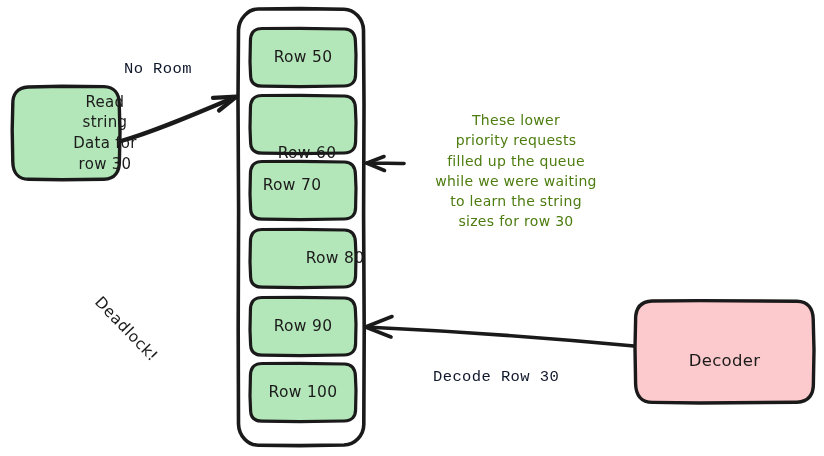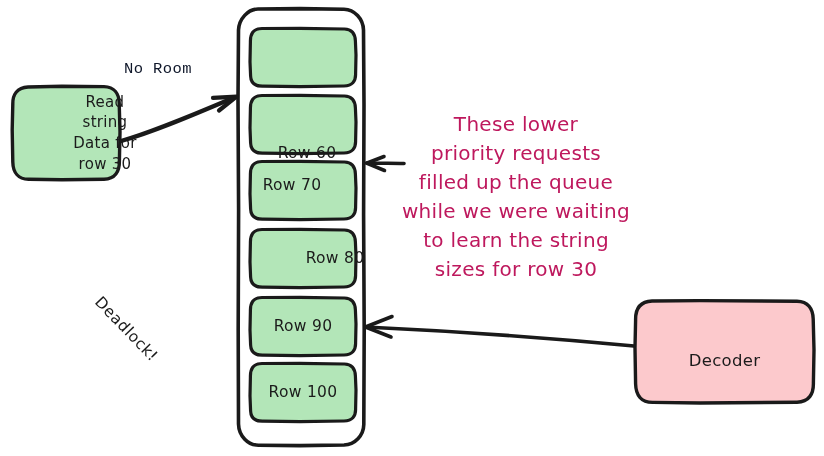--- a/index.html
+++ b/index.html
@@ -54,23 +54,23 @@
   }
   .decoder-label {
     font-size: 16.5px;
   }
   .edge-label {
     font-size: 15.5px;
   }
   .annot {
     position: absolute;
     text-align: center;
-    font-size: 20px;
+    font-size: 14px;
     line-height: 1.45;
-    color: #be185d;
+    color: #4d7c0f;
     white-space: pre-line;
     letter-spacing: 0.3px;
   }
   .deadlock {
     position: absolute;
     font-size: 15.5px;
     color: #1b1b1b;
     transform: rotate(46deg);
     transform-origin: left top;
     letter-spacing: 0.5px;
@@ -146,34 +146,36 @@
       <path d="M 366.5 163.2 L 384 156.5 M 366.5 163.2 L 384.5 170.5" fill="none" stroke="#1a1a1a" stroke-width="3.6" stroke-linecap="round"></path>
     </g>
 
     <g>
       <path d="M 634 346 C 560 339 450 331 370 327.3" fill="none" stroke="#1a1a1a" stroke-width="3.6" stroke-linecap="round"></path>
       <path d="M 365.5 327 L 392 316.5 M 365.5 327 L 391 337" fill="none" stroke="#1a1a1a" stroke-width="3.6" stroke-linecap="round"></path>
     </g>
 
   </svg>
 
+  <div class="node-label row-label" style="left:250px; top:28px; width:106px; height:58px;">Row 50</div>
   <div class="node-label row-label" style="left:250px; top:95px; width:114px; height:58px;margin-top:29px;">Row 60</div>
   <div class="node-label row-label" style="left:250px; top:156px; width:84px; height:58px;">Row 70</div>
   <div class="node-label row-label" style="left:250px; top:229px; width:106px; height:58px;padding-left:32px;">Row 80</div>
   <div class="node-label row-label" style="left:250px; top:297px; width:106px; height:58px;">Row 90</div>
   <div class="node-label row-label" style="left:250px; top:363px; width:106px; height:58px;">Row 100</div>
 
   <div class="node-label read-label" style="left:12px; top:86px; width:108px; height:94px;">Read
 string
 Data for
 row 30</div>
 
   <div class="node-label decoder-label" style="left:635px; top:300px; width:179px; height:122px;">Decoder</div>
 
   <div class="lbl edge-label" style="left:124px; top:60px;">No Room</div>
+  <div class="lbl edge-label" style="left:433px; top:368px;">Decode Row 30</div>
 
   <div class="annot" style="left:400px; top:110px; width:232px;">These lower
 priority requests
 filled up the queue
 while we were waiting
 to learn the string
 sizes for row 30</div>
 
   <div class="deadlock" style="left:104px; top:293px;">Deadlock!</div>
 

